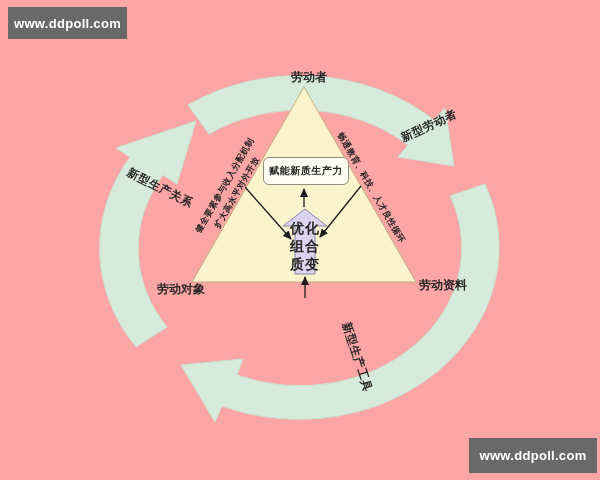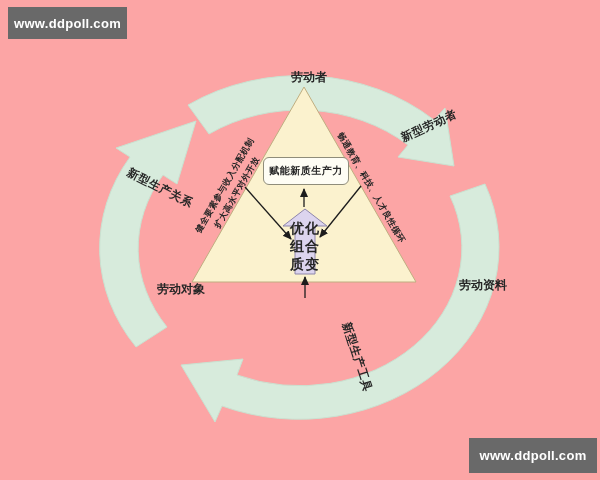--- a/index.html
+++ b/index.html
@@ -58,21 +58,21 @@
 
   <div class="wm wm-tl">
     <span>www.ddpoll.com</span>
   </div>
   <div class="wm wm-br">
     <span>www.ddpoll.com</span>
   </div>
 
   <div class="lbl corner" style="left:309px;top:77px;">劳动者</div>
   <div class="lbl corner" style="left:181px;top:289px;">劳动对象</div>
-  <div class="lbl corner" style="left:443px;top:285px;margin-left:40px;">劳动资料</div>
+  <div class="lbl corner" style="left:443px;top:285px;">劳动资料</div>
 
   <div class="lbl outer" style="left:160px;top:188px;transform:translate(-50%,-50%) rotate(27deg);">新型生产关系</div>
   <div class="lbl outer" style="left:429px;top:126px;transform:translate(-50%,-50%) rotate(-25deg);">新型劳动者</div>
   <div class="lbl outer" style="left:357px;top:357px;transform:translate(-50%,-50%) rotate(72deg);">新型生产工具</div>
 
   <div class="lbl edge-text" style="left:231px;top:189px;transform:translate(-50%,-50%) rotate(-60deg);">
     <div>健全要素参与收入分配机制</div>
     <div>扩大高水平对外开放</div>
   </div>
   <div class="lbl edge-text" style="left:371px;top:188px;transform:translate(-50%,-50%) rotate(60deg);">畅通教育、科技、人才良性循环</div>

